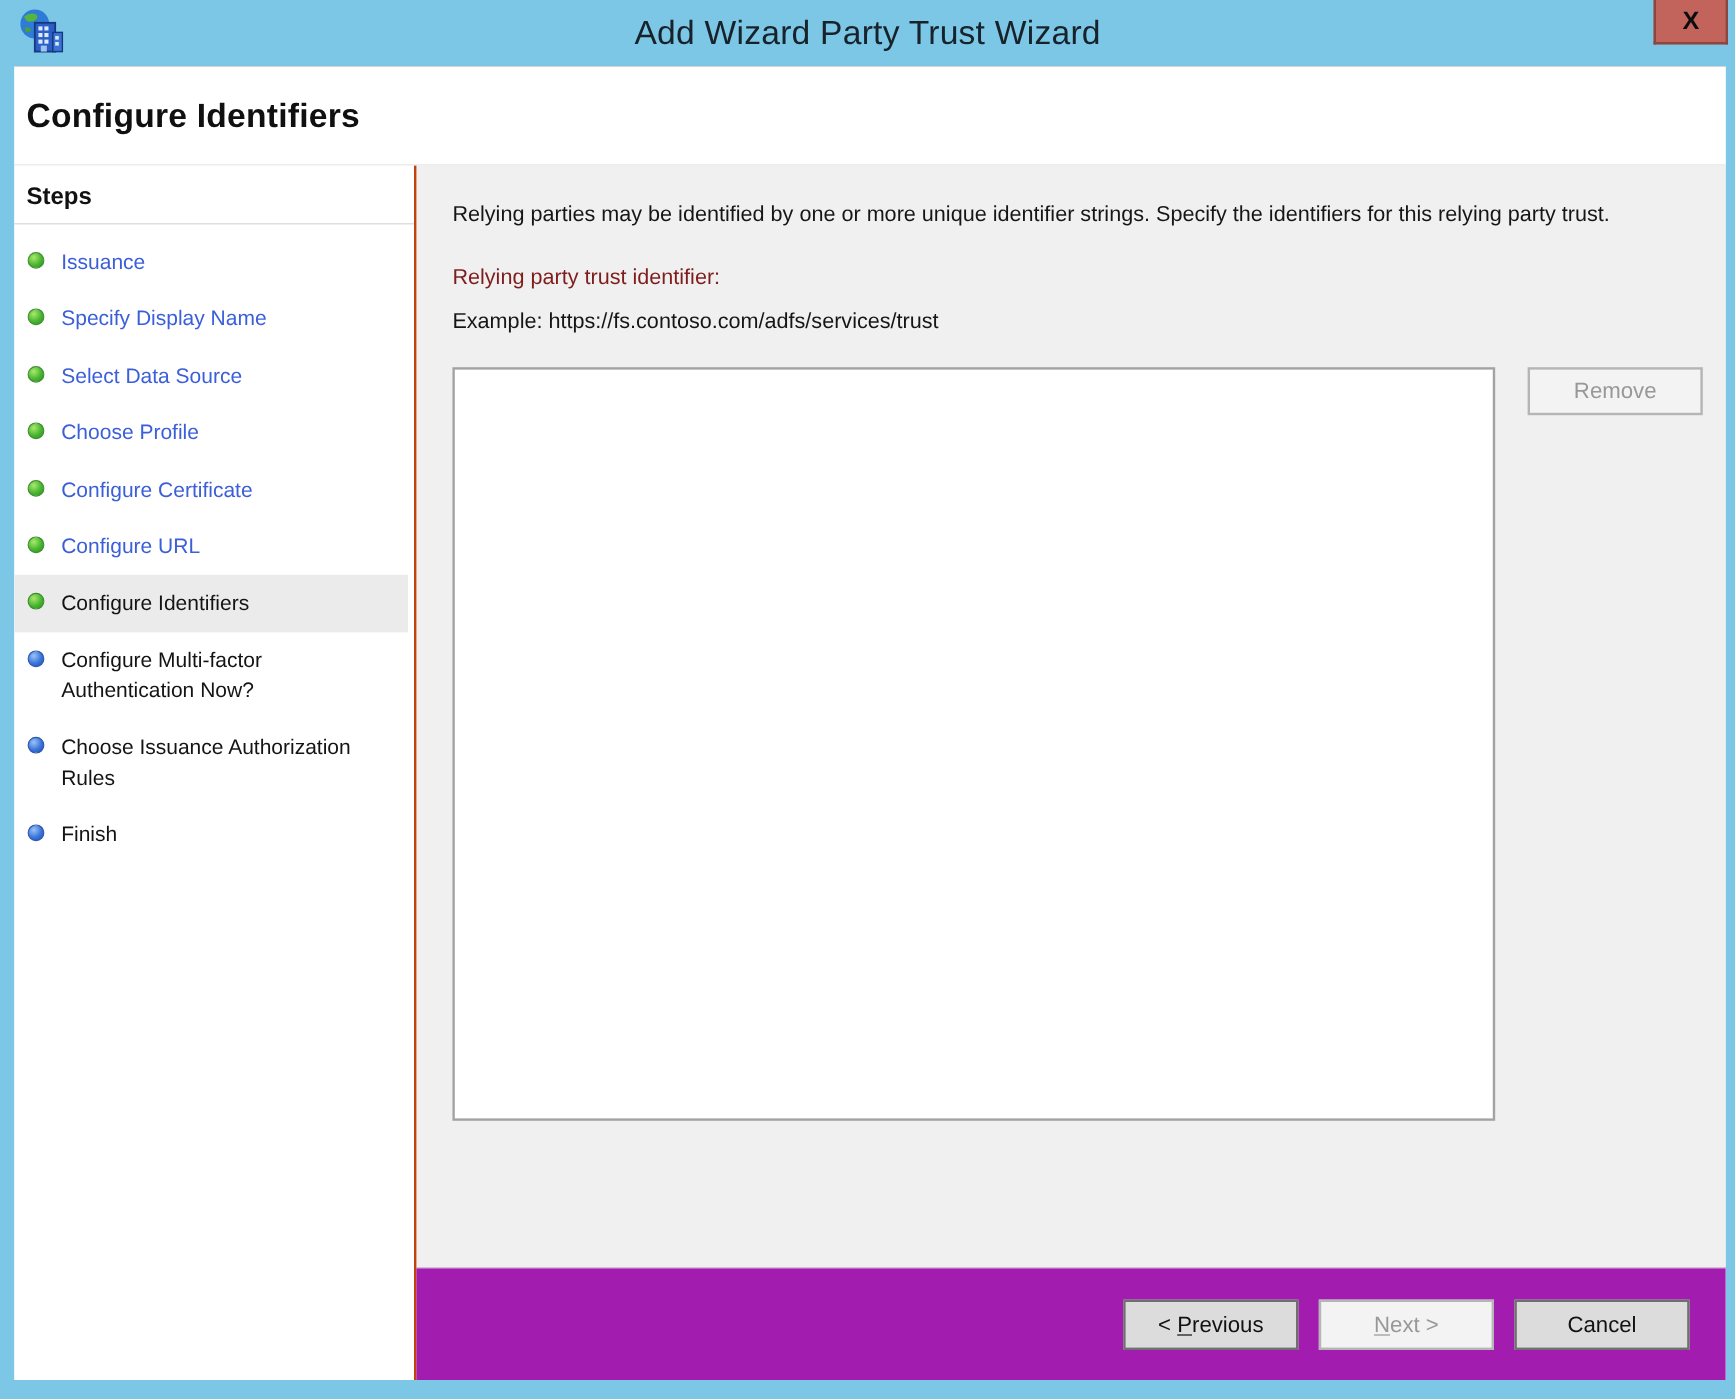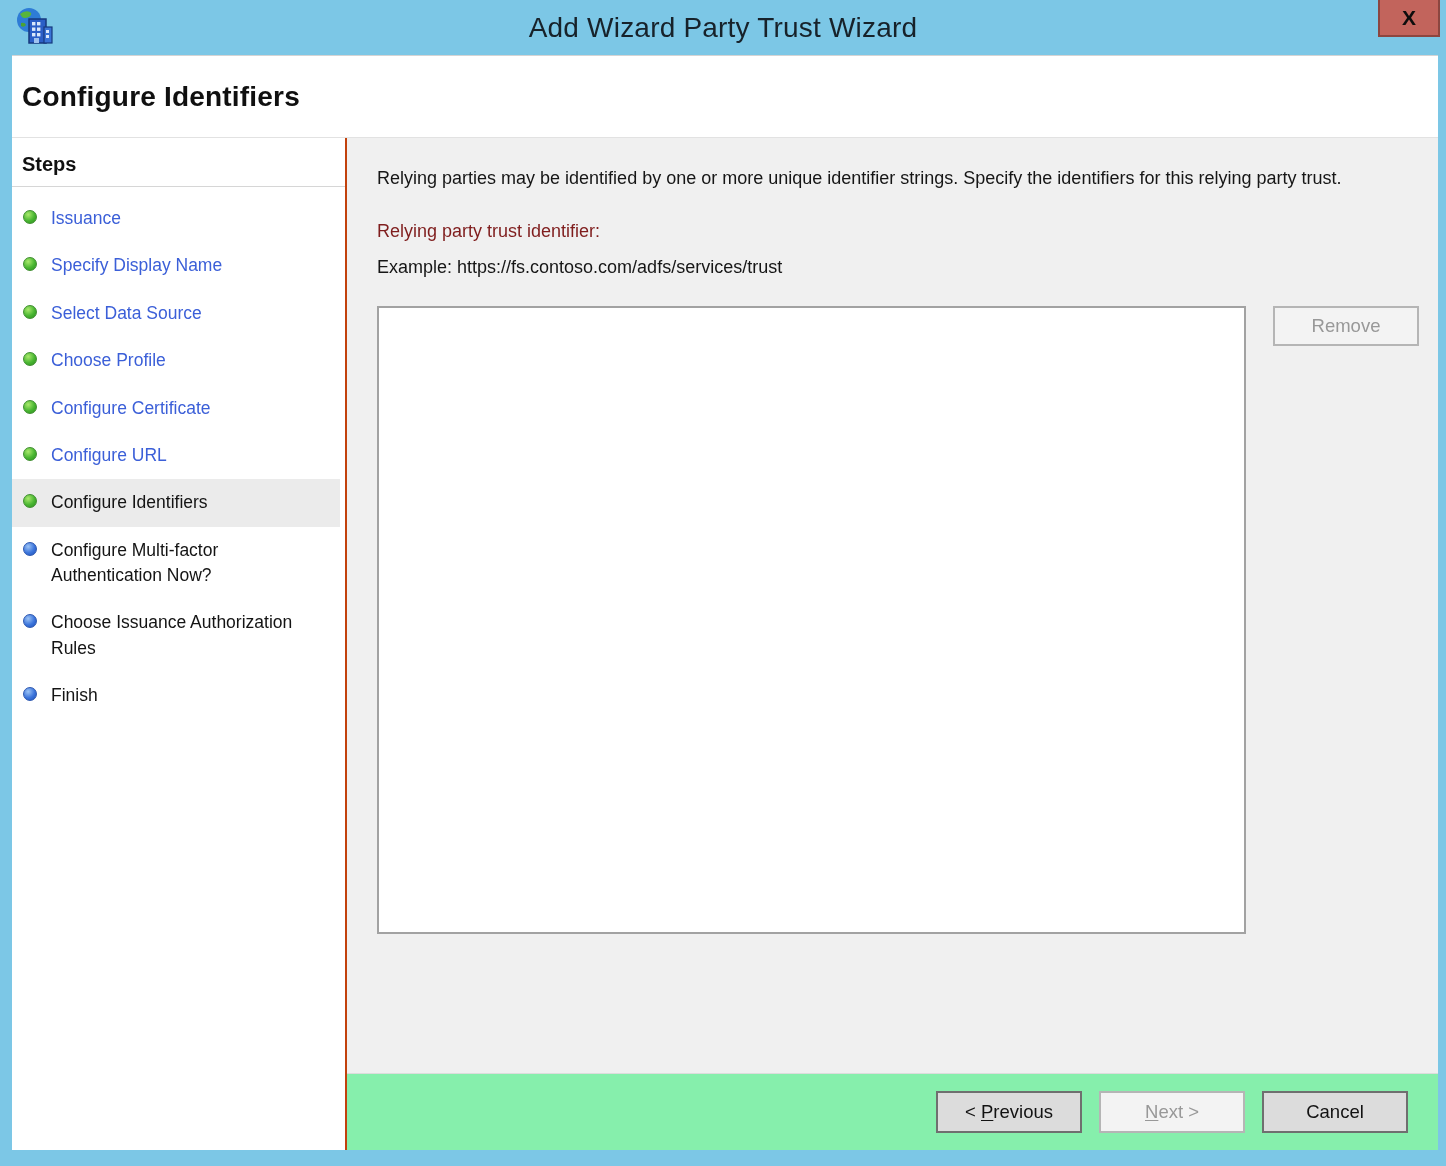--- a/index.html
+++ b/index.html
@@ -128,25 +128,25 @@
     cursor: default;
   }
   .example { font-size: 18px; margin: 15px 0 28px; color: #161616; }
   .listbox {
     width: 869px; height: 628px;
     background: #ffffff;
     border: 2px solid #A2A2A2;
   }
   
   .footer {
-    flex: none; height: 77px;
+    flex: none; height: 94px;
     border-top: 1px solid #dcdcdc;
     display: flex; align-items: center; justify-content: flex-end;
     gap: 17px; padding-right: 30px;
-    background: #86efac;
+    background: #a21caf;
   }
   .footer .btn { height: 42px; }
   .footer .btn u { text-underline-offset: 2px; }
 </style>
 </head>
 <body>
 
 <div class="window">
 
   <div class="titlebar">

